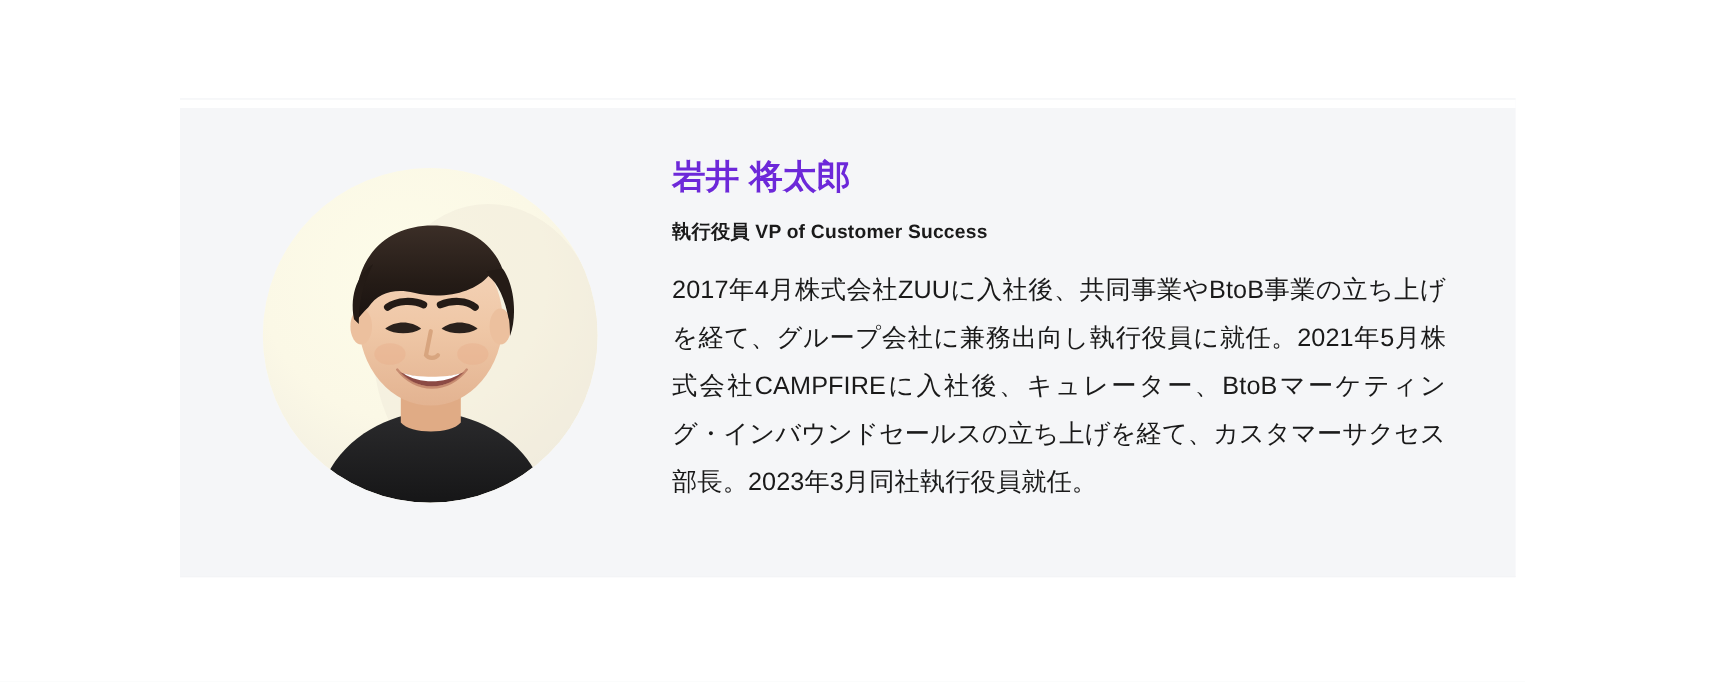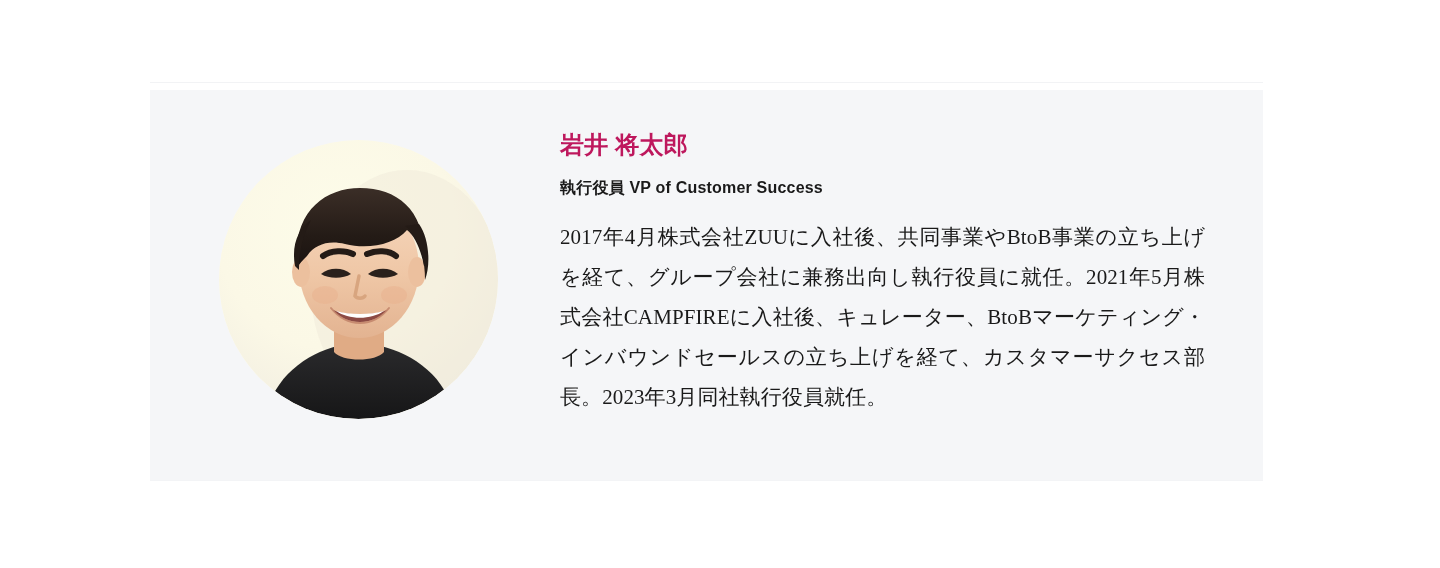--- a/index.html
+++ b/index.html
@@ -68,23 +68,23 @@
 
   
   .bio-column {
     position: absolute;
     left: 410px;  
     top: 47px;    
     width: 645px;
   }
 
   .person-name {
-    font-size: 24px;
+    font-size: 28px;
     font-weight: bold;
-    color: #be185d;
+    color: #6d28d9;
     line-height: 1.35;
     letter-spacing: 0.2px;
     margin: 0;
   }
 
   .person-title {
     font-size: 16px;
     font-weight: bold;
     color: #1a1a1a;
     line-height: 1.4;
@@ -94,21 +94,20 @@
 
   .person-bio {
     font-size: 21px;
     font-weight: normal;
     color: #1a1a1a;
     line-height: 40px;
     letter-spacing: 0.1px;
     margin: 17px 0 0 0;
     text-align: justify;
     text-justify: inter-character;
-    font-family: Liberation Serif, serif;
   }
 </style>
 </head>
 <body>
 
 <div class="profile-card">
 
   <div class="card-top-band"></div>
 
   <div class="avatar">

